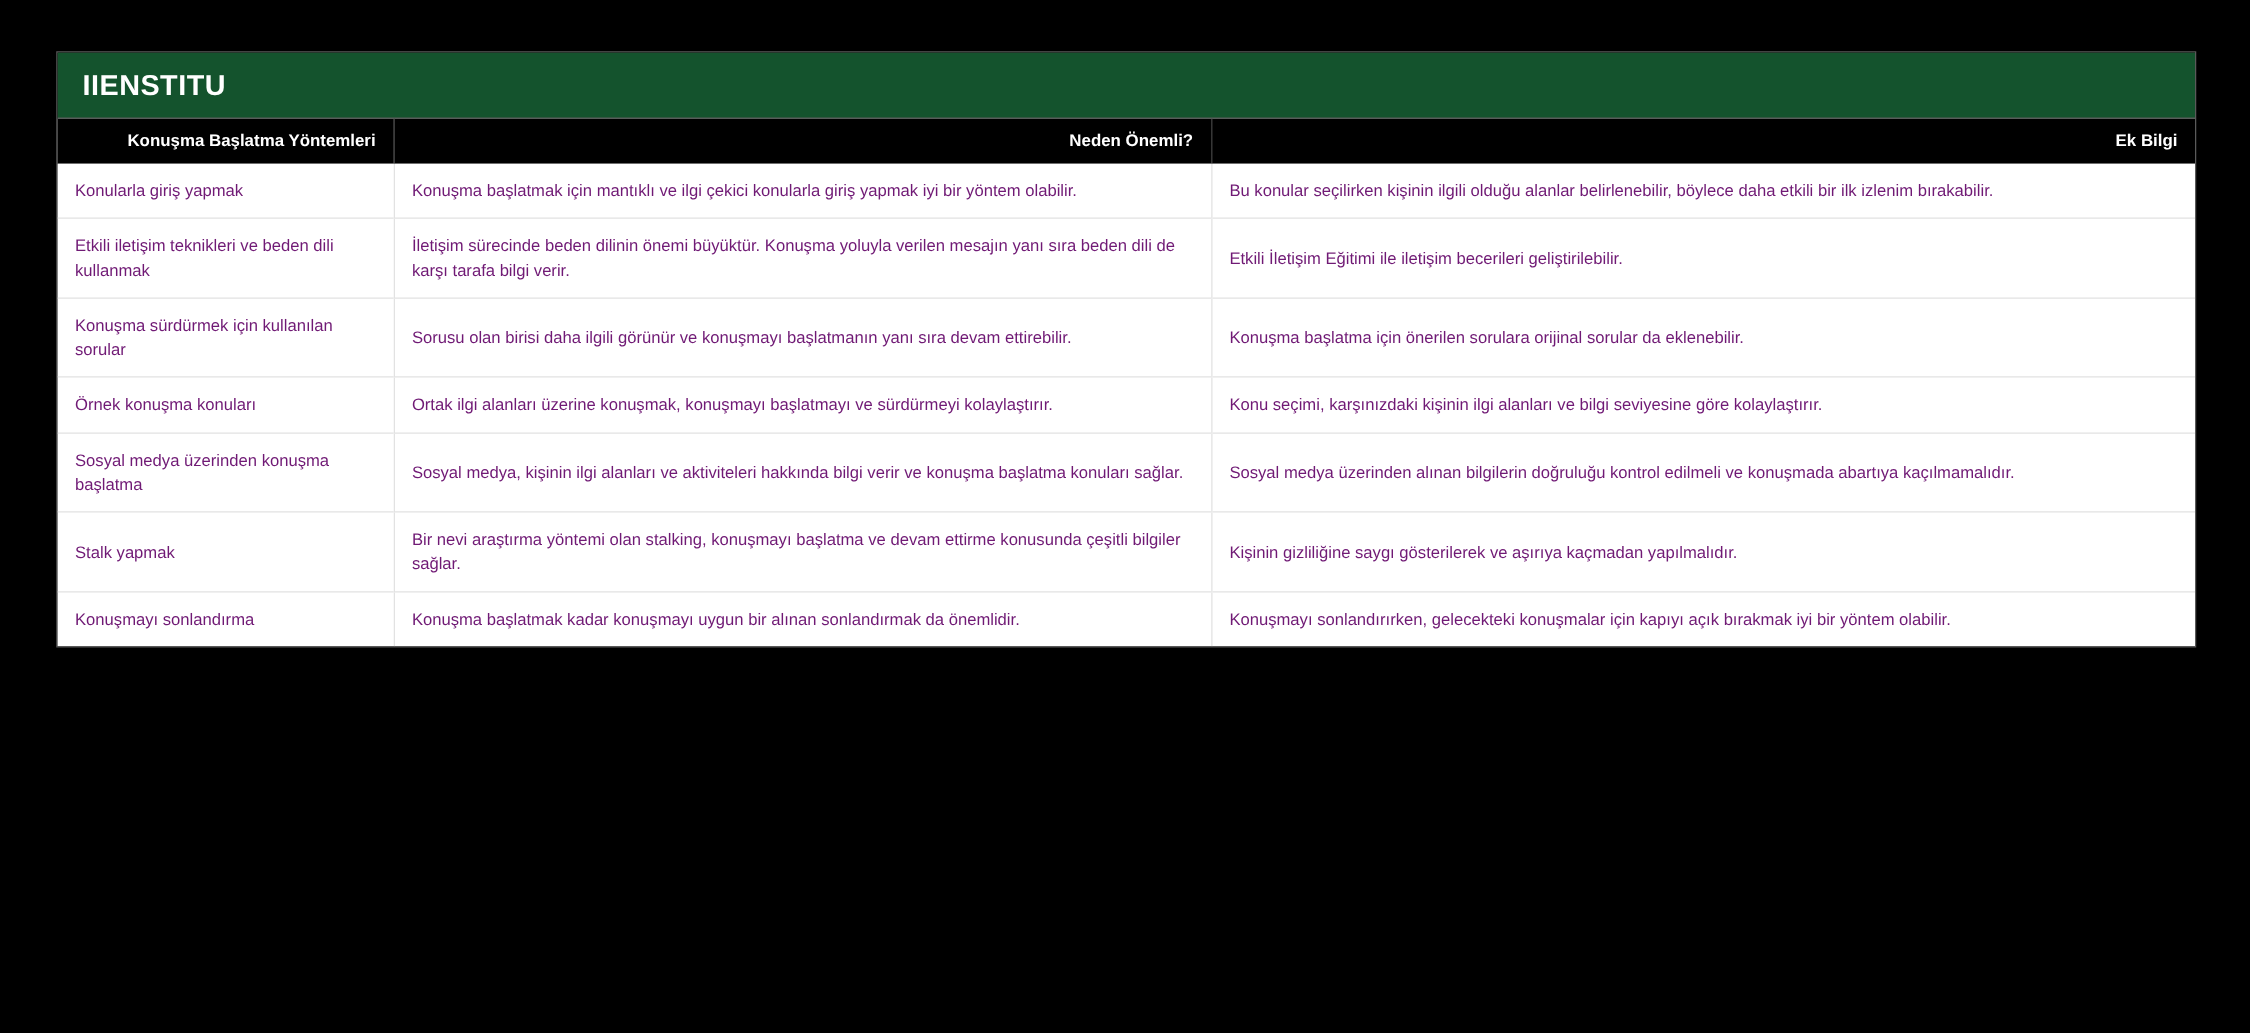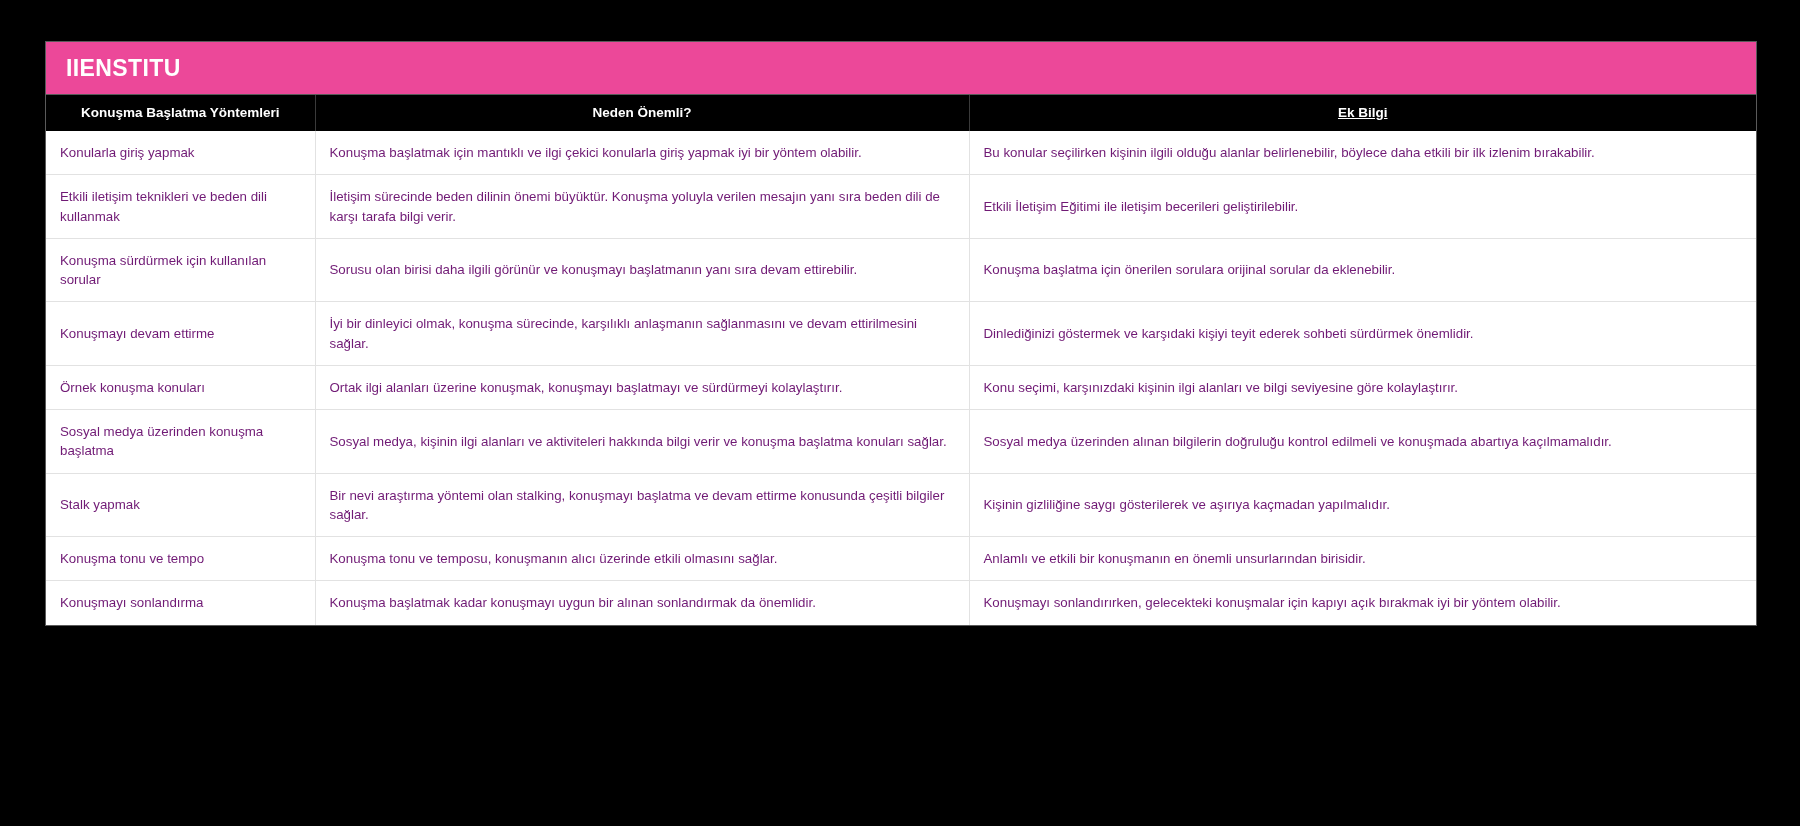--- a/index.html
+++ b/index.html
@@ -23,21 +23,21 @@
   .table-wrap {
     position: absolute;
     left: 45px;
     top: 41px;
     width: 1712px;
     border: 1px solid #5a5a5a;
     background: #000000;
     overflow: hidden;
   }
   .brand-bar {
-    background: #ec4899;
+    background: #14532d;
     height: 53px;
     display: flex;
     align-items: center;
     padding-left: 20px;
     border-bottom: 1px solid #5a5a5a;
   }
   .brand-title {
     color: #ffffff;
     font-size: 23px;
     font-weight: bold;
@@ -48,27 +48,27 @@
     border-collapse: collapse;
     width: 100%;
     table-layout: fixed;
     background: #ffffff;
   }
   table.data-table thead th {
     background: #000000;
     color: #ffffff;
     font-size: 13.5px;
     font-weight: bold;
-    text-align: center;
+    text-align: right;
     padding: 10px 14px 11px 14px;
     vertical-align: middle;
     border-right: 1px solid #3a3a3a;
     height: 33px;
   }
-  table.data-table thead th:last-child { border-right: none; text-decoration: underline; }
+  table.data-table thead th:last-child { border-right: none; }
   table.data-table tbody td {
     font-size: 13.3px;
     color: #701a75;
     background: #ffffff;
     padding: 12px 14px 12px 14px;
     vertical-align: middle;
     border-top: 1px solid #e2e2e2;
     border-right: 1px solid #e2e2e2;
     line-height: 1.45;
   }
@@ -111,45 +111,35 @@
           <td>Etkili iletişim teknikleri ve beden dili kullanmak</td>
           <td>İletişim sürecinde beden dilinin önemi büyüktür. Konuşma yoluyla verilen mesajın yanı sıra beden dili de karşı tarafa bilgi verir.</td>
           <td>Etkili İletişim Eğitimi ile iletişim becerileri geliştirilebilir.</td>
         </tr>
         <tr>
           <td>Konuşma sürdürmek için kullanılan sorular</td>
           <td>Sorusu olan birisi daha ilgili görünür ve konuşmayı başlatmanın yanı sıra devam ettirebilir.</td>
           <td>Konuşma başlatma için önerilen sorulara orijinal sorular da eklenebilir.</td>
         </tr>
         <tr>
-          <td>Konuşmayı devam ettirme</td>
-          <td>İyi bir dinleyici olmak, konuşma sürecinde, karşılıklı anlaşmanın sağlanmasını ve devam ettirilmesini sağlar.</td>
-          <td>Dinlediğinizi göstermek ve karşıdaki kişiyi teyit ederek sohbeti sürdürmek önemlidir.</td>
-        </tr>
-        <tr>
           <td>Örnek konuşma konuları</td>
           <td>Ortak ilgi alanları üzerine konuşmak, konuşmayı başlatmayı ve sürdürmeyi kolaylaştırır.</td>
           <td>Konu seçimi, karşınızdaki kişinin ilgi alanları ve bilgi seviyesine göre kolaylaştırır.</td>
         </tr>
         <tr>
           <td>Sosyal medya üzerinden konuşma başlatma</td>
           <td>Sosyal medya, kişinin ilgi alanları ve aktiviteleri hakkında bilgi verir ve konuşma başlatma konuları sağlar.</td>
           <td>Sosyal medya üzerinden alınan bilgilerin doğruluğu kontrol edilmeli ve konuşmada abartıya kaçılmamalıdır.</td>
         </tr>
         <tr>
           <td>Stalk yapmak</td>
           <td>Bir nevi araştırma yöntemi olan stalking, konuşmayı başlatma ve devam ettirme konusunda çeşitli bilgiler sağlar.</td>
           <td>Kişinin gizliliğine saygı gösterilerek ve aşırıya kaçmadan yapılmalıdır.</td>
         </tr>
         <tr>
-          <td>Konuşma tonu ve tempo</td>
-          <td>Konuşma tonu ve temposu, konuşmanın alıcı üzerinde etkili olmasını sağlar.</td>
-          <td>Anlamlı ve etkili bir konuşmanın en önemli unsurlarından birisidir.</td>
-        </tr>
-        <tr>
           <td>Konuşmayı sonlandırma</td>
           <td>Konuşma başlatmak kadar konuşmayı uygun bir alınan sonlandırmak da önemlidir.</td>
           <td>Konuşmayı sonlandırırken, gelecekteki konuşmalar için kapıyı açık bırakmak iyi bir yöntem olabilir.</td>
         </tr>
       </tbody>
     </table>
 
   </div>
 </div>
 

